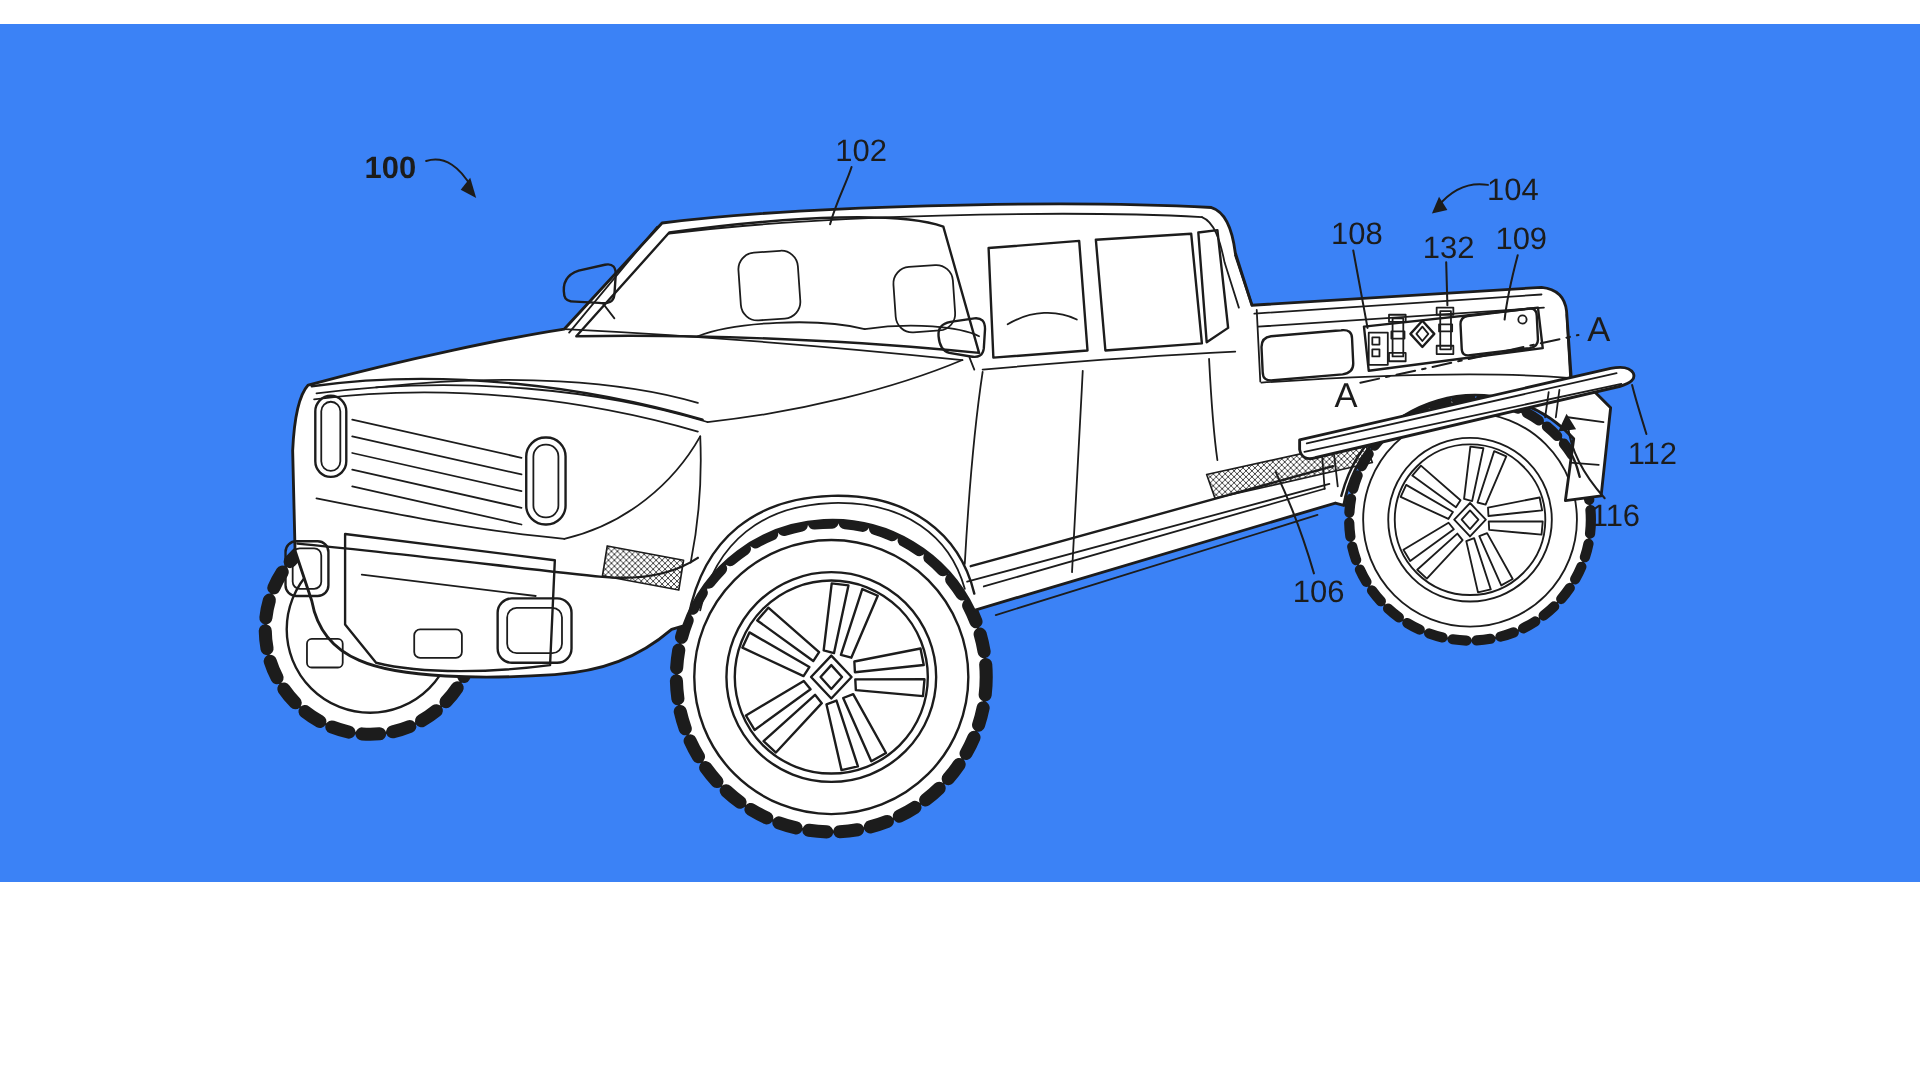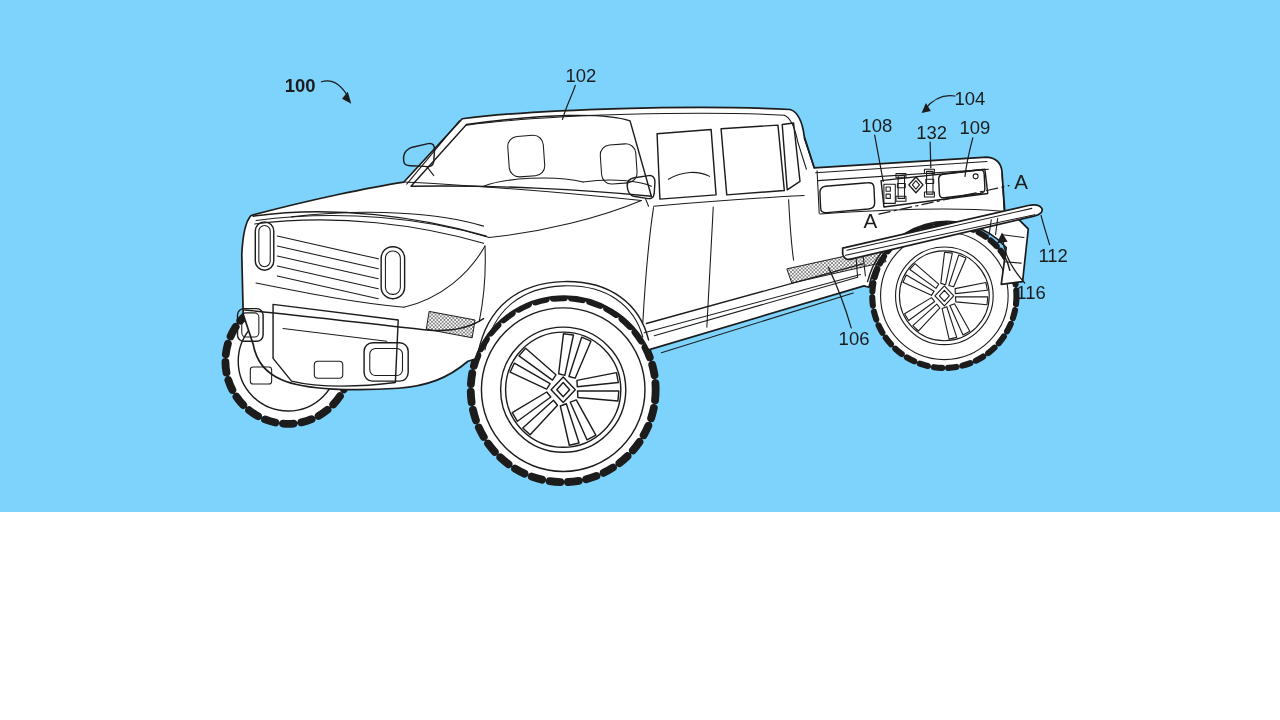--- a/index.html
+++ b/index.html
@@ -1,16 +1,16 @@
 <!DOCTYPE html>
 <html><head>
 <meta charset="utf-8">
 <style>
   html,body{margin:0;padding:0;background:#ffffff}
-  .stage{position:relative;width:1280px;height:512px;margin:0 auto;background:#7dd3fc;
+  .stage{position:relative;width:1280px;height:572px;margin:16px auto;background:#3b82f6;
          font-family:"Liberation Sans",sans-serif;overflow:hidden}
   svg{display:block;width:100%;height:100%}
   .art{stroke:#1c1c1c;fill:none;stroke-width:2;stroke-linejoin:round;stroke-linecap:round}
   .w25{stroke-width:2.4}
   .thin{stroke-width:1.5}
   .fw{fill:#ffffff}
   .lug{stroke-width:11;stroke-dasharray:15 11;fill:none}
   .dashdot{stroke-dasharray:16 6 3 6;stroke-width:1.7}
   .leader{stroke-width:1.7;fill:none}
   .ah{fill:#1c1c1c;stroke:none}

